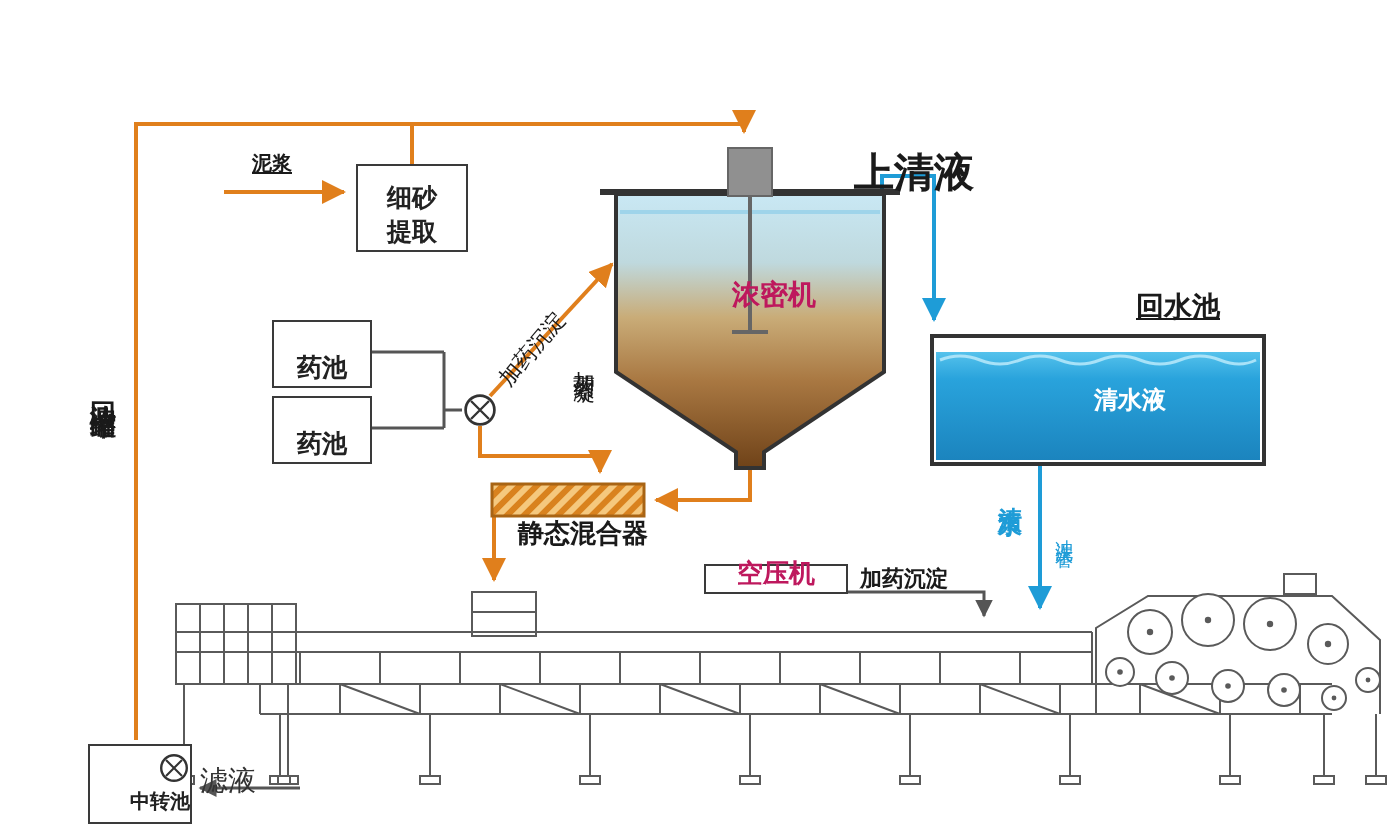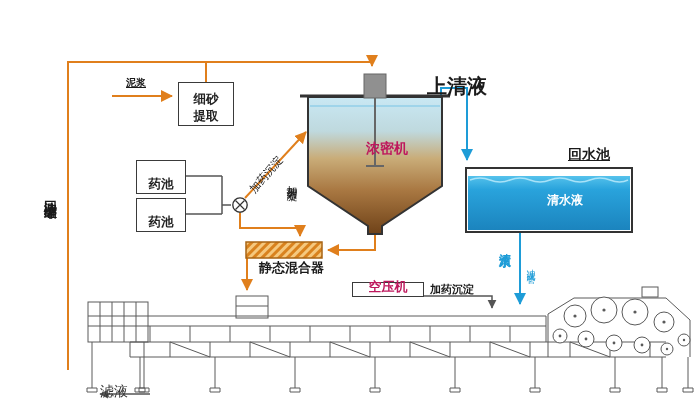--- a/index.html
+++ b/index.html
@@ -151,20 +151,27 @@
   </div>
 
   <div class="box" style="left:136px;top:198px;width:50px;height:34px;font-size:12.5px;">
     <span>药池</span>
   </div>
 
   <div class="box" style="left:352px;top:282px;width:72px;height:15px;font-size:13px;color:#be185d;">
     <span>空压机</span>
   </div>
 
+  <div class="box transfer" style="left:44px;top:372px;width:52px;height:40px;font-size:10px;">
+    <svg class="pumpsvg" width="16" height="16" viewBox="0 0 20 20">
+      <circle cx="10" cy="10" r="8" fill="#fff" stroke="#333" stroke-width="1.5"></circle>
+      <path d="M5 5 L15 15 M5 15 L15 5" stroke="#333" stroke-width="1.3"></path>
+    </svg>
+    <span>中转池</span>
+  </div>
 
   <svg class="p-abs pumpsvg" style="left:231px;top:196px;" width="18" height="18" viewBox="0 0 20 20">
     <circle cx="10" cy="10" r="8" fill="#fff" stroke="#333" stroke-width="1.5"></circle>
     <path d="M5 5 L15 15 M5 15 L15 5" stroke="#333" stroke-width="1.3"></path>
   </svg>
 
   <div class="lbl b" style="left:126px;top:78px;font-size:10px;text-decoration:underline;">泥浆</div>
 
   <div class="lbl" style="left:252px;top:186px;font-size:11px;transform:rotate(-50deg);transform-origin:left center;">加药沉淀</div>
 

